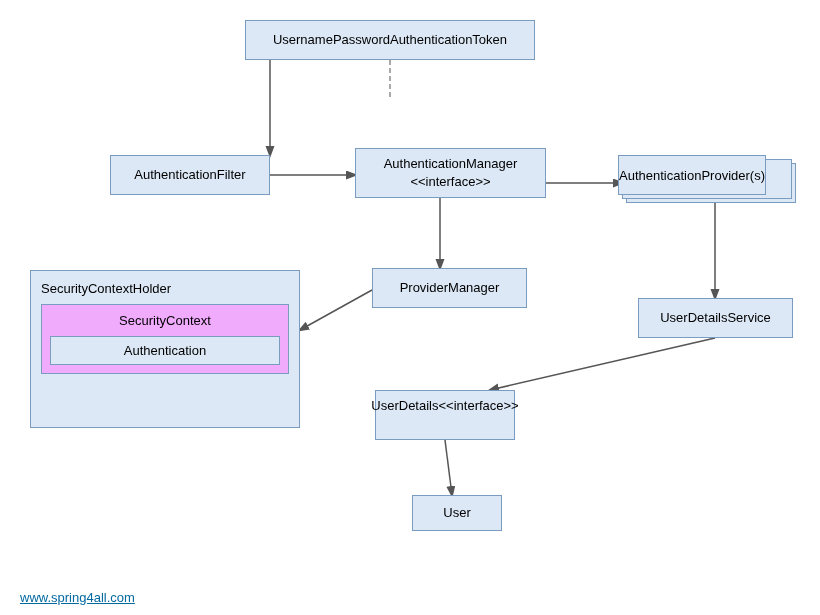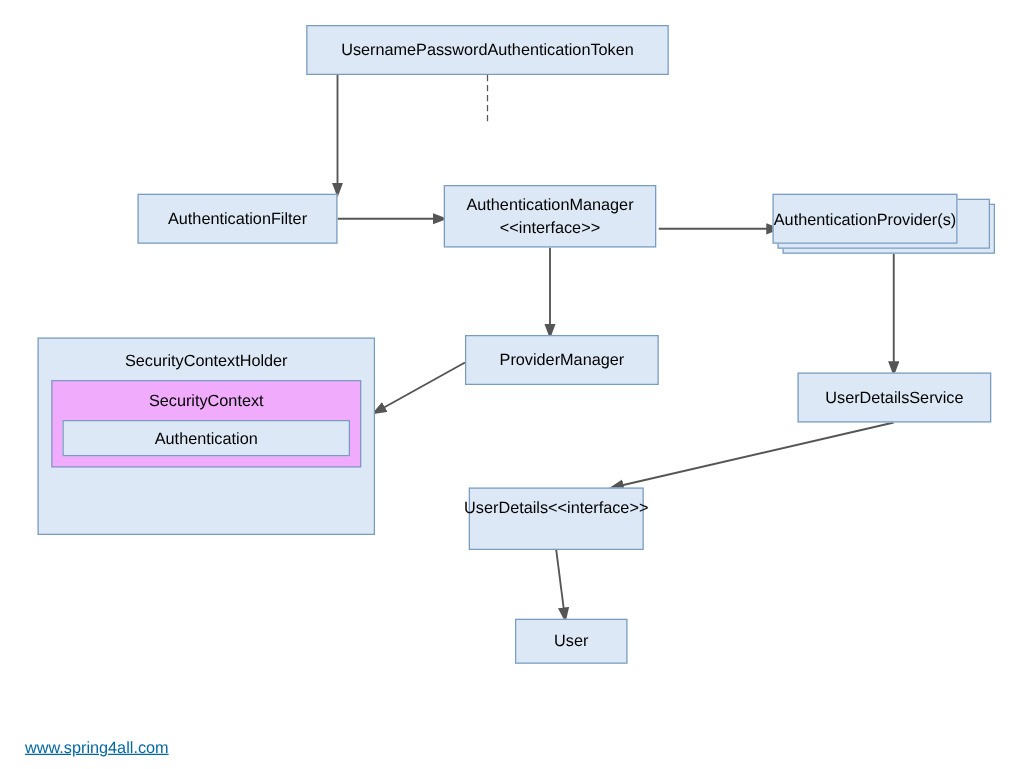--- a/index.html
+++ b/index.html
@@ -111,21 +111,21 @@
   </svg>
 
   <div class="box" style="left:110px; top:155px; width:160px; height:40px; display:flex; align-items:center; justify-content:center;">
     <span>AuthenticationFilter</span>
   </div>
 
   <div class="box" style="left:245px; top:20px; width:290px; height:40px; display:flex; align-items:center; justify-content:center;">
     <span>UsernamePasswordAuthenticationToken</span>
   </div>
 
-  <div class="box" style="left:355px; top:148px; width:170px; height:50px; display:flex; flex-direction:column; align-items:center; justify-content:flex-end;">
+  <div class="box" style="left:355px; top:148px; width:191px; height:50px; display:flex; flex-direction:column; align-items:center; justify-content:flex-end;">
     <span>AuthenticationManager</span>
     <span>&lt;&lt;interface&gt;&gt;</span>
   </div>
 
   <div class="stacked-box" style="left:618px; top:155px; width:190px; height:55px;">
     <div class="shadow1" style="top:8px; left:8px; height:40px; display:flex; align-items:center; justify-content:center;"></div>
     <div class="shadow2" style="top:4px; left:4px; height:40px; display:flex; align-items:center; justify-content:center;"></div>
     <div class="main" style="height:40px; display:flex; align-items:center; justify-content:center;">
       <span>AuthenticationProvider(s)</span>
     </div>
@@ -133,21 +133,21 @@
 
   <div class="box" style="left:372px; top:268px; width:155px; height:40px; display:flex; align-items:center; justify-content:center;">
     <span>ProviderManager</span>
   </div>
 
   <div class="box" style="left:638px; top:298px; width:155px; height:40px; display:flex; align-items:center; justify-content:center;">
     <span>UserDetailsService</span>
   </div>
 
   <div class="box-outer" style="left:30px; top:270px; width:270px; height:158px;">
-    <div style="font-size:13px; margin-bottom:8px; text-align:center;">SecurityContextHolder</div>
+    <div style="font-size:13px; margin-bottom:8px; text-align:left;">SecurityContextHolder</div>
 
     <div style="border:1px solid #7a9cc0; background:#f0abfc; padding:8px;">
       <div style="font-size:13px; text-align:center; margin-bottom:8px;">SecurityContext</div>
 
       <div style="border:1px solid #7a9cc0; background:#dce8f5; padding:6px 10px; text-align:center;">
         <span>Authentication</span>
       </div>
     </div>
   </div>
 

